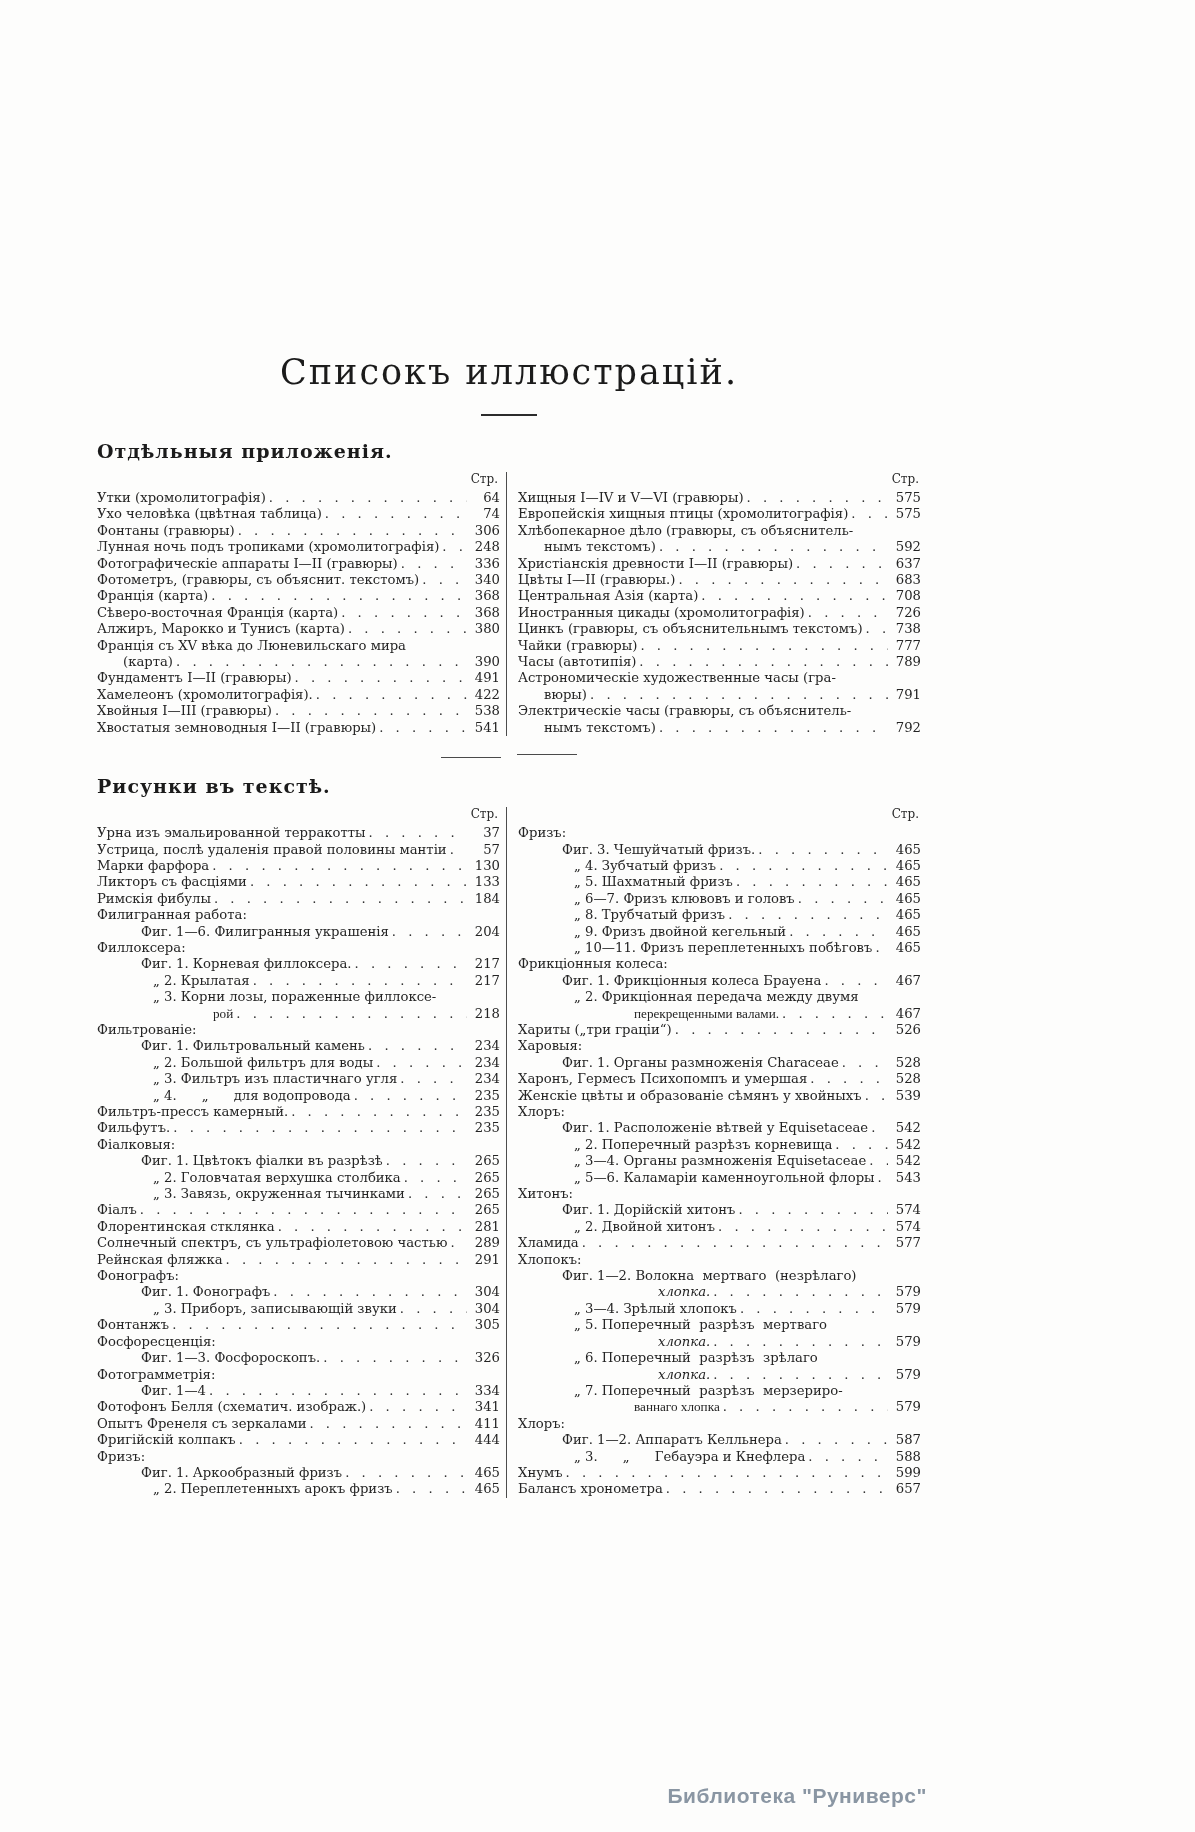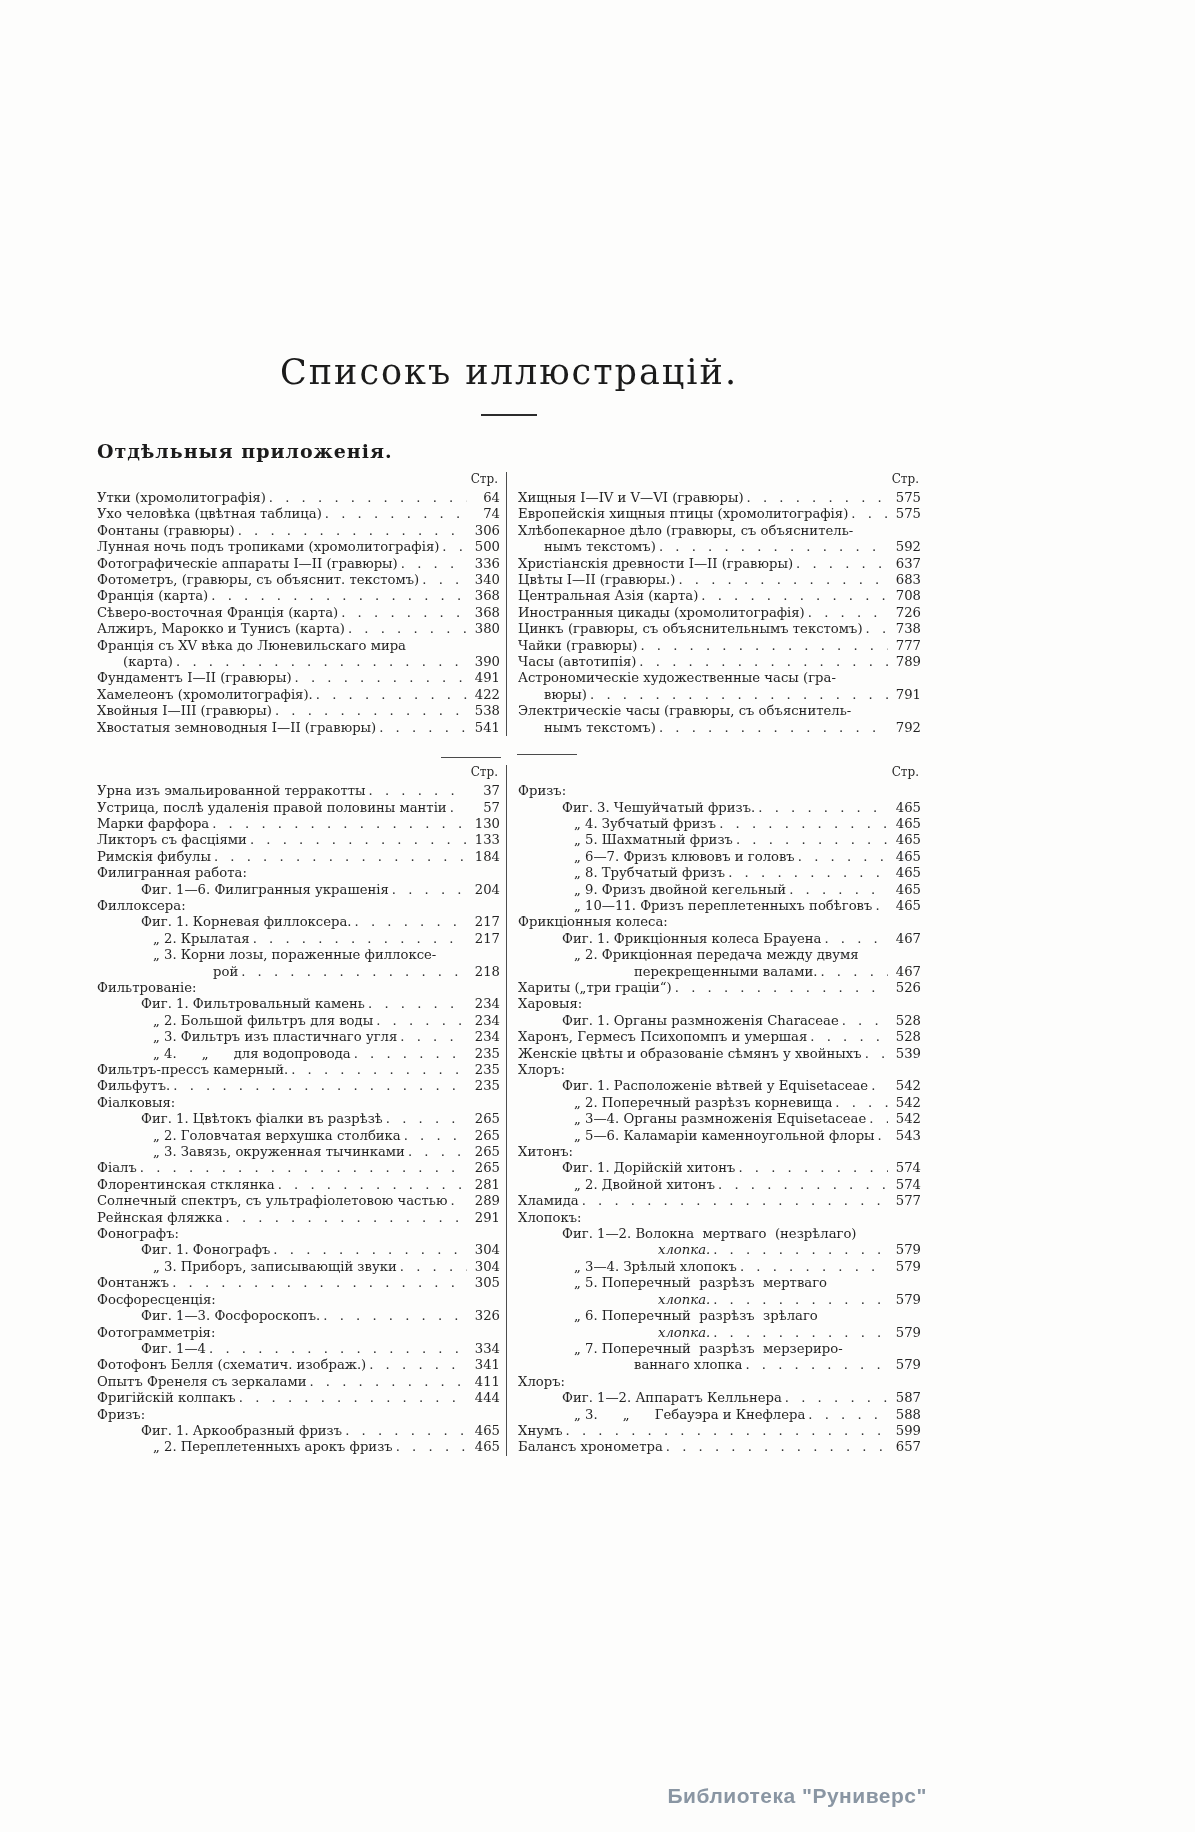--- a/index.html
+++ b/index.html
@@ -19,21 +19,21 @@
   .row{display:flex;align-items:baseline;font-size:13.2px;line-height:16.4px;color:#242424;}
   .txt{flex:0 1 auto;overflow:hidden;white-space:pre;}
   .leader{flex:1 1 0;min-width:0;overflow:hidden;white-space:nowrap;margin:0 3px;}
   .leader::before{content:". . . . . . . . . . . . . . . . . . . . . . . . . . . . . . . . . . . . . . . . . . . .";
                   letter-spacing:4px;color:#2e2e2e;}
   .pg{flex:0 0 30px;text-align:right;white-space:nowrap;}
   .ind0{padding-left:0;}
   .ind1{padding-left:26px;}
   .ind2{padding-left:44px;}
   .ind3{padding-left:56px;}
-  .ind4{padding-left:116px;}
+  .ind4{padding-left:116px;font-family:Liberation Serif, serif;}
   .ind5{padding-left:140px;font-style:italic;}
   .ornament{display:flex;justify-content:center;gap:16px;margin:18px 0 4px 0;}
   .orn-dash{width:60px;height:1px;background:#4a4a4a;display:inline-block;}
   .orn-dash:first-child{transform:translateY(3px);}
   .watermark{position:absolute;top:1784px;right:268px;
              font-family:"Liberation Sans","DejaVu Sans",sans-serif;
              font-size:21px;font-weight:700;color:#8a96a3;letter-spacing:0.5px;}
 </style>
 </head>
 <body>
@@ -59,21 +59,21 @@
             <span class="pg">74</span>
           </div>
           <div class="row">
             <span class="txt ind0">Фонтаны (гравюры)</span>
             <span class="leader"></span>
             <span class="pg">306</span>
           </div>
           <div class="row">
             <span class="txt ind0">Лунная ночь подъ тропиками (хромолитографія)</span>
             <span class="leader"></span>
-            <span class="pg">500</span>
+            <span class="pg">248</span>
           </div>
           <div class="row">
             <span class="txt ind0">Фотографическіе аппараты I—II (гравюры)</span>
             <span class="leader"></span>
             <span class="pg">336</span>
           </div>
           <div class="row">
             <span class="txt ind0">Фотометръ, (гравюры, съ объяснит. текстомъ)</span>
             <span class="leader"></span>
             <span class="pg">340</span>
@@ -194,20 +194,21 @@
             <span class="pg">792</span>
           </div>
         </div>
       </div>
 
     <div class="ornament">
       <span class="orn-dash"></span>
       <span class="orn-dash"></span>
     </div>
 
+    <h2 class="section-heading">Рисунки въ текстѣ.</h2>
     <div class="cols">
         <div class="col">
           <div class="str-header">Стр.</div>
           <div class="row">
             <span class="txt ind0">Урна изъ эмальированной терракотты</span>
             <span class="leader"></span>
             <span class="pg">37</span>
           </div>
           <div class="row">
             <span class="txt ind0">Устрица, послѣ удаленія правой половины мантіи</span>

